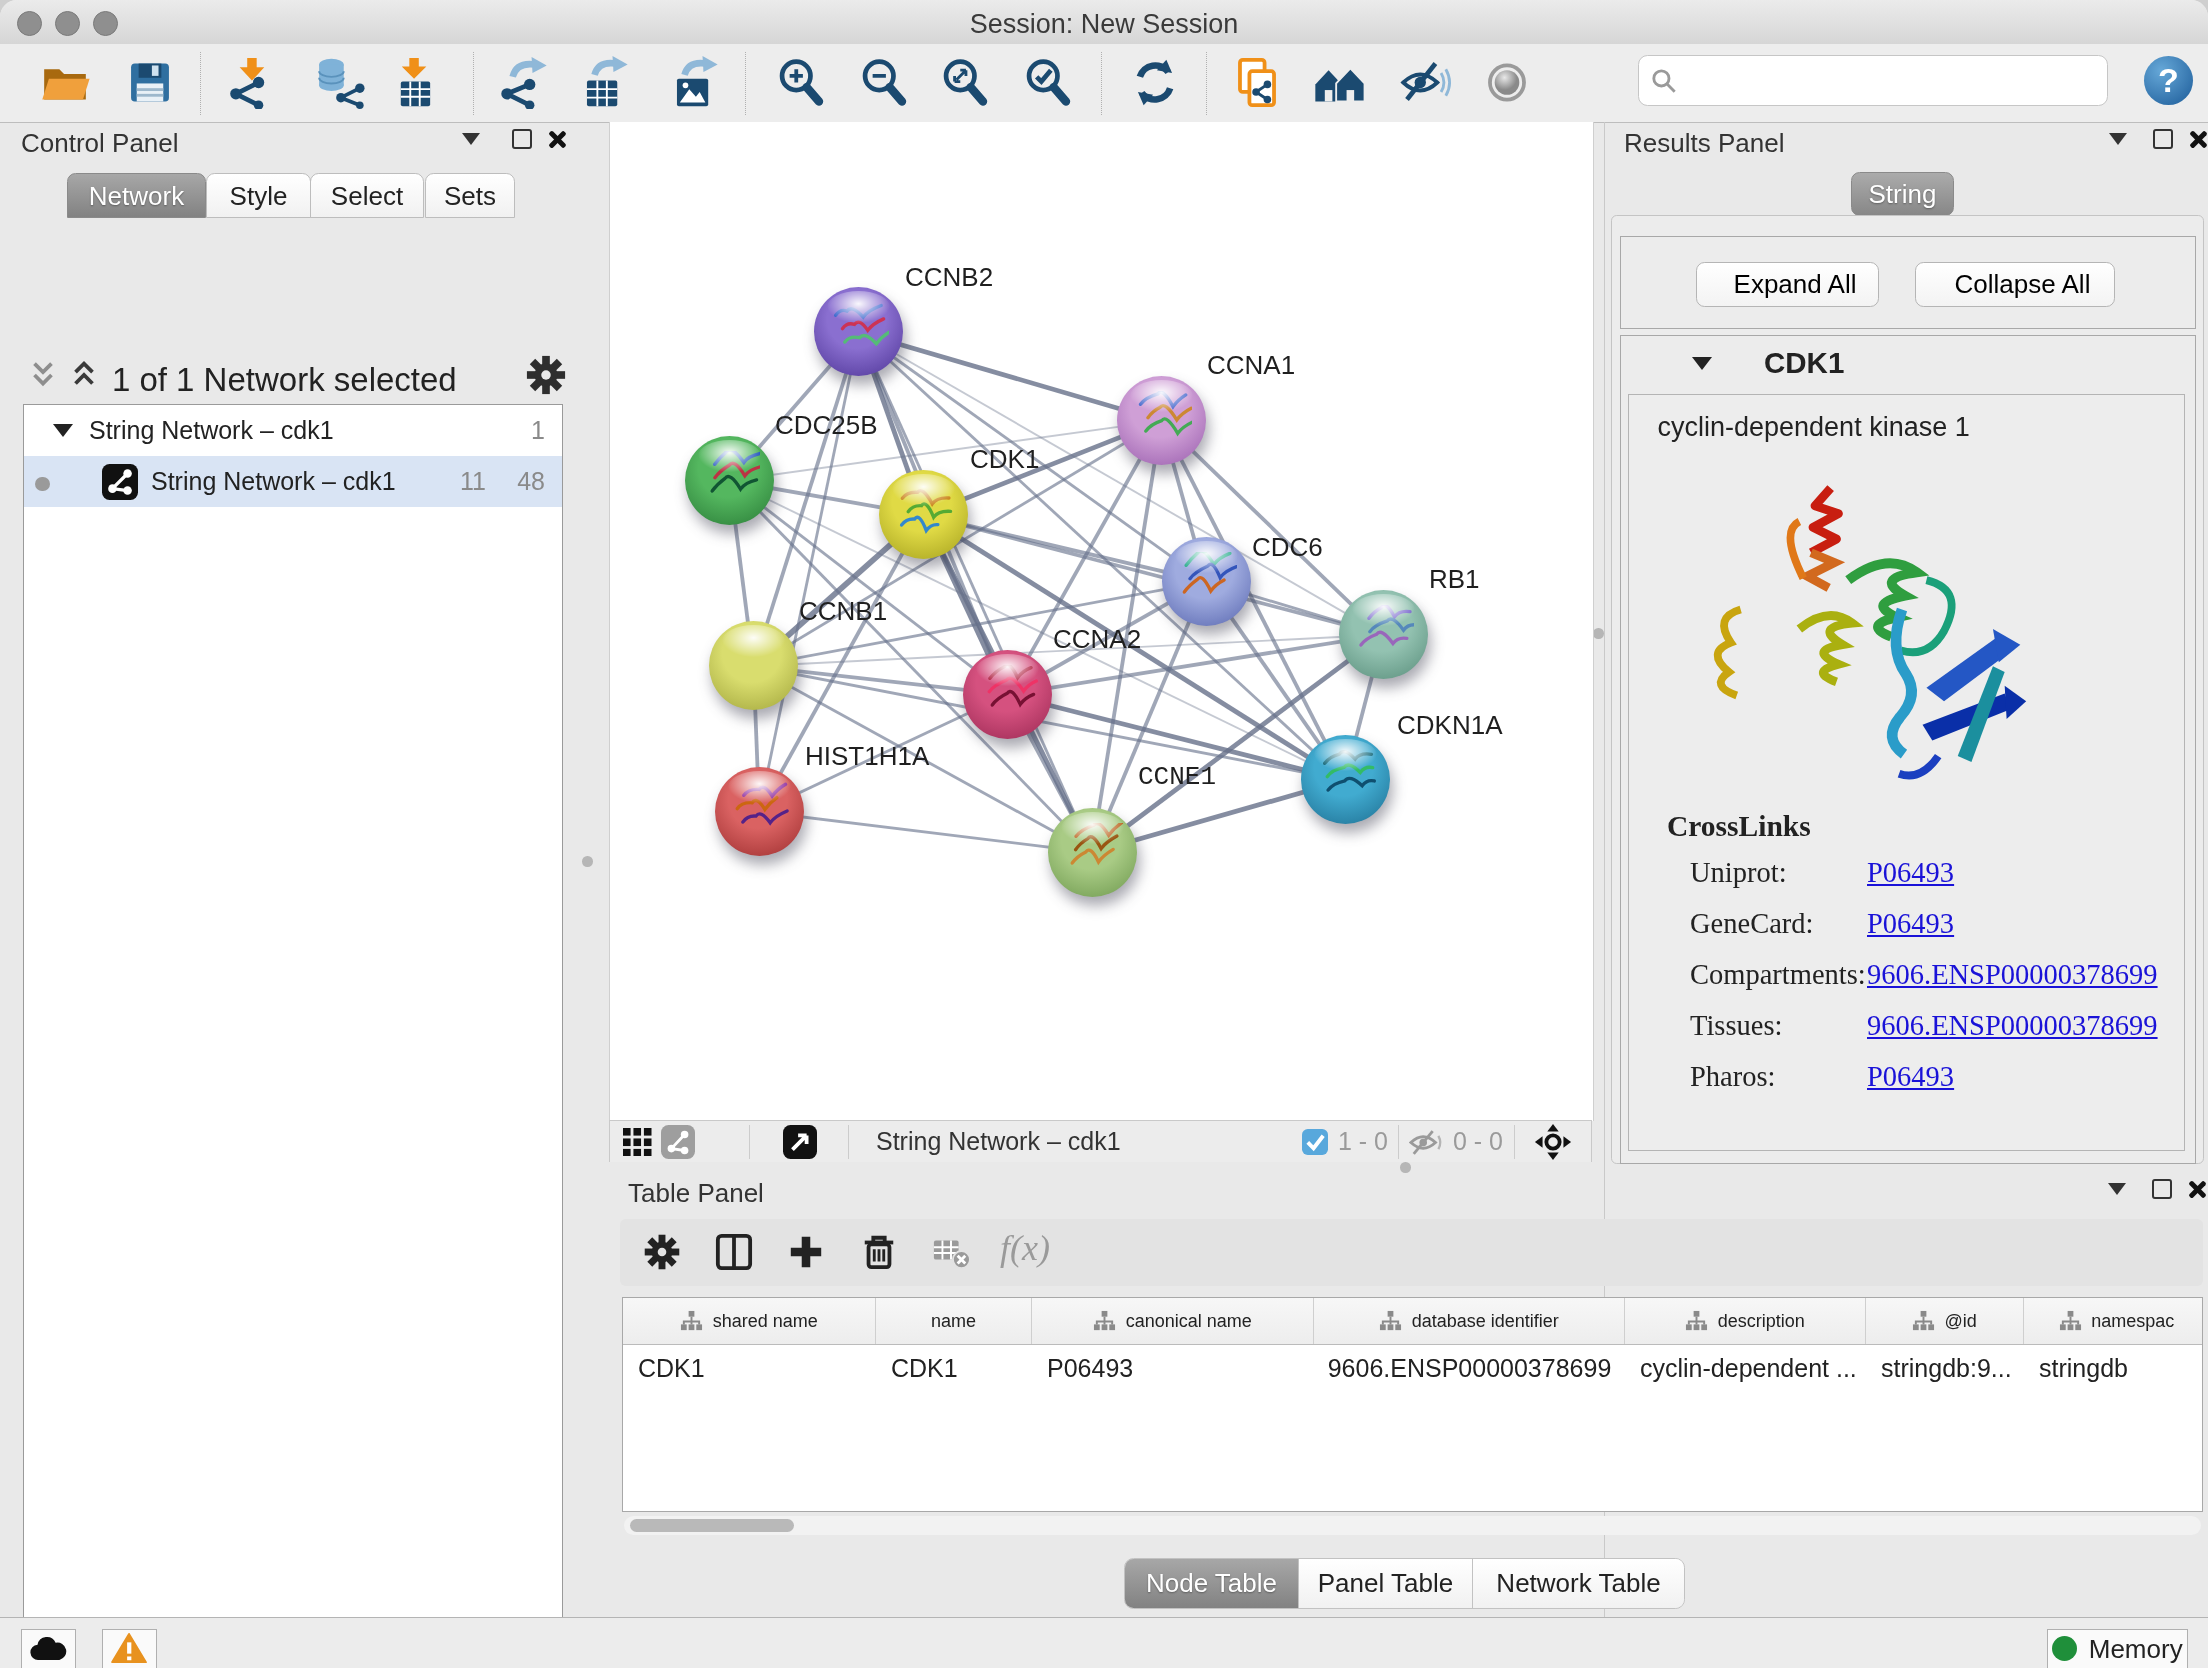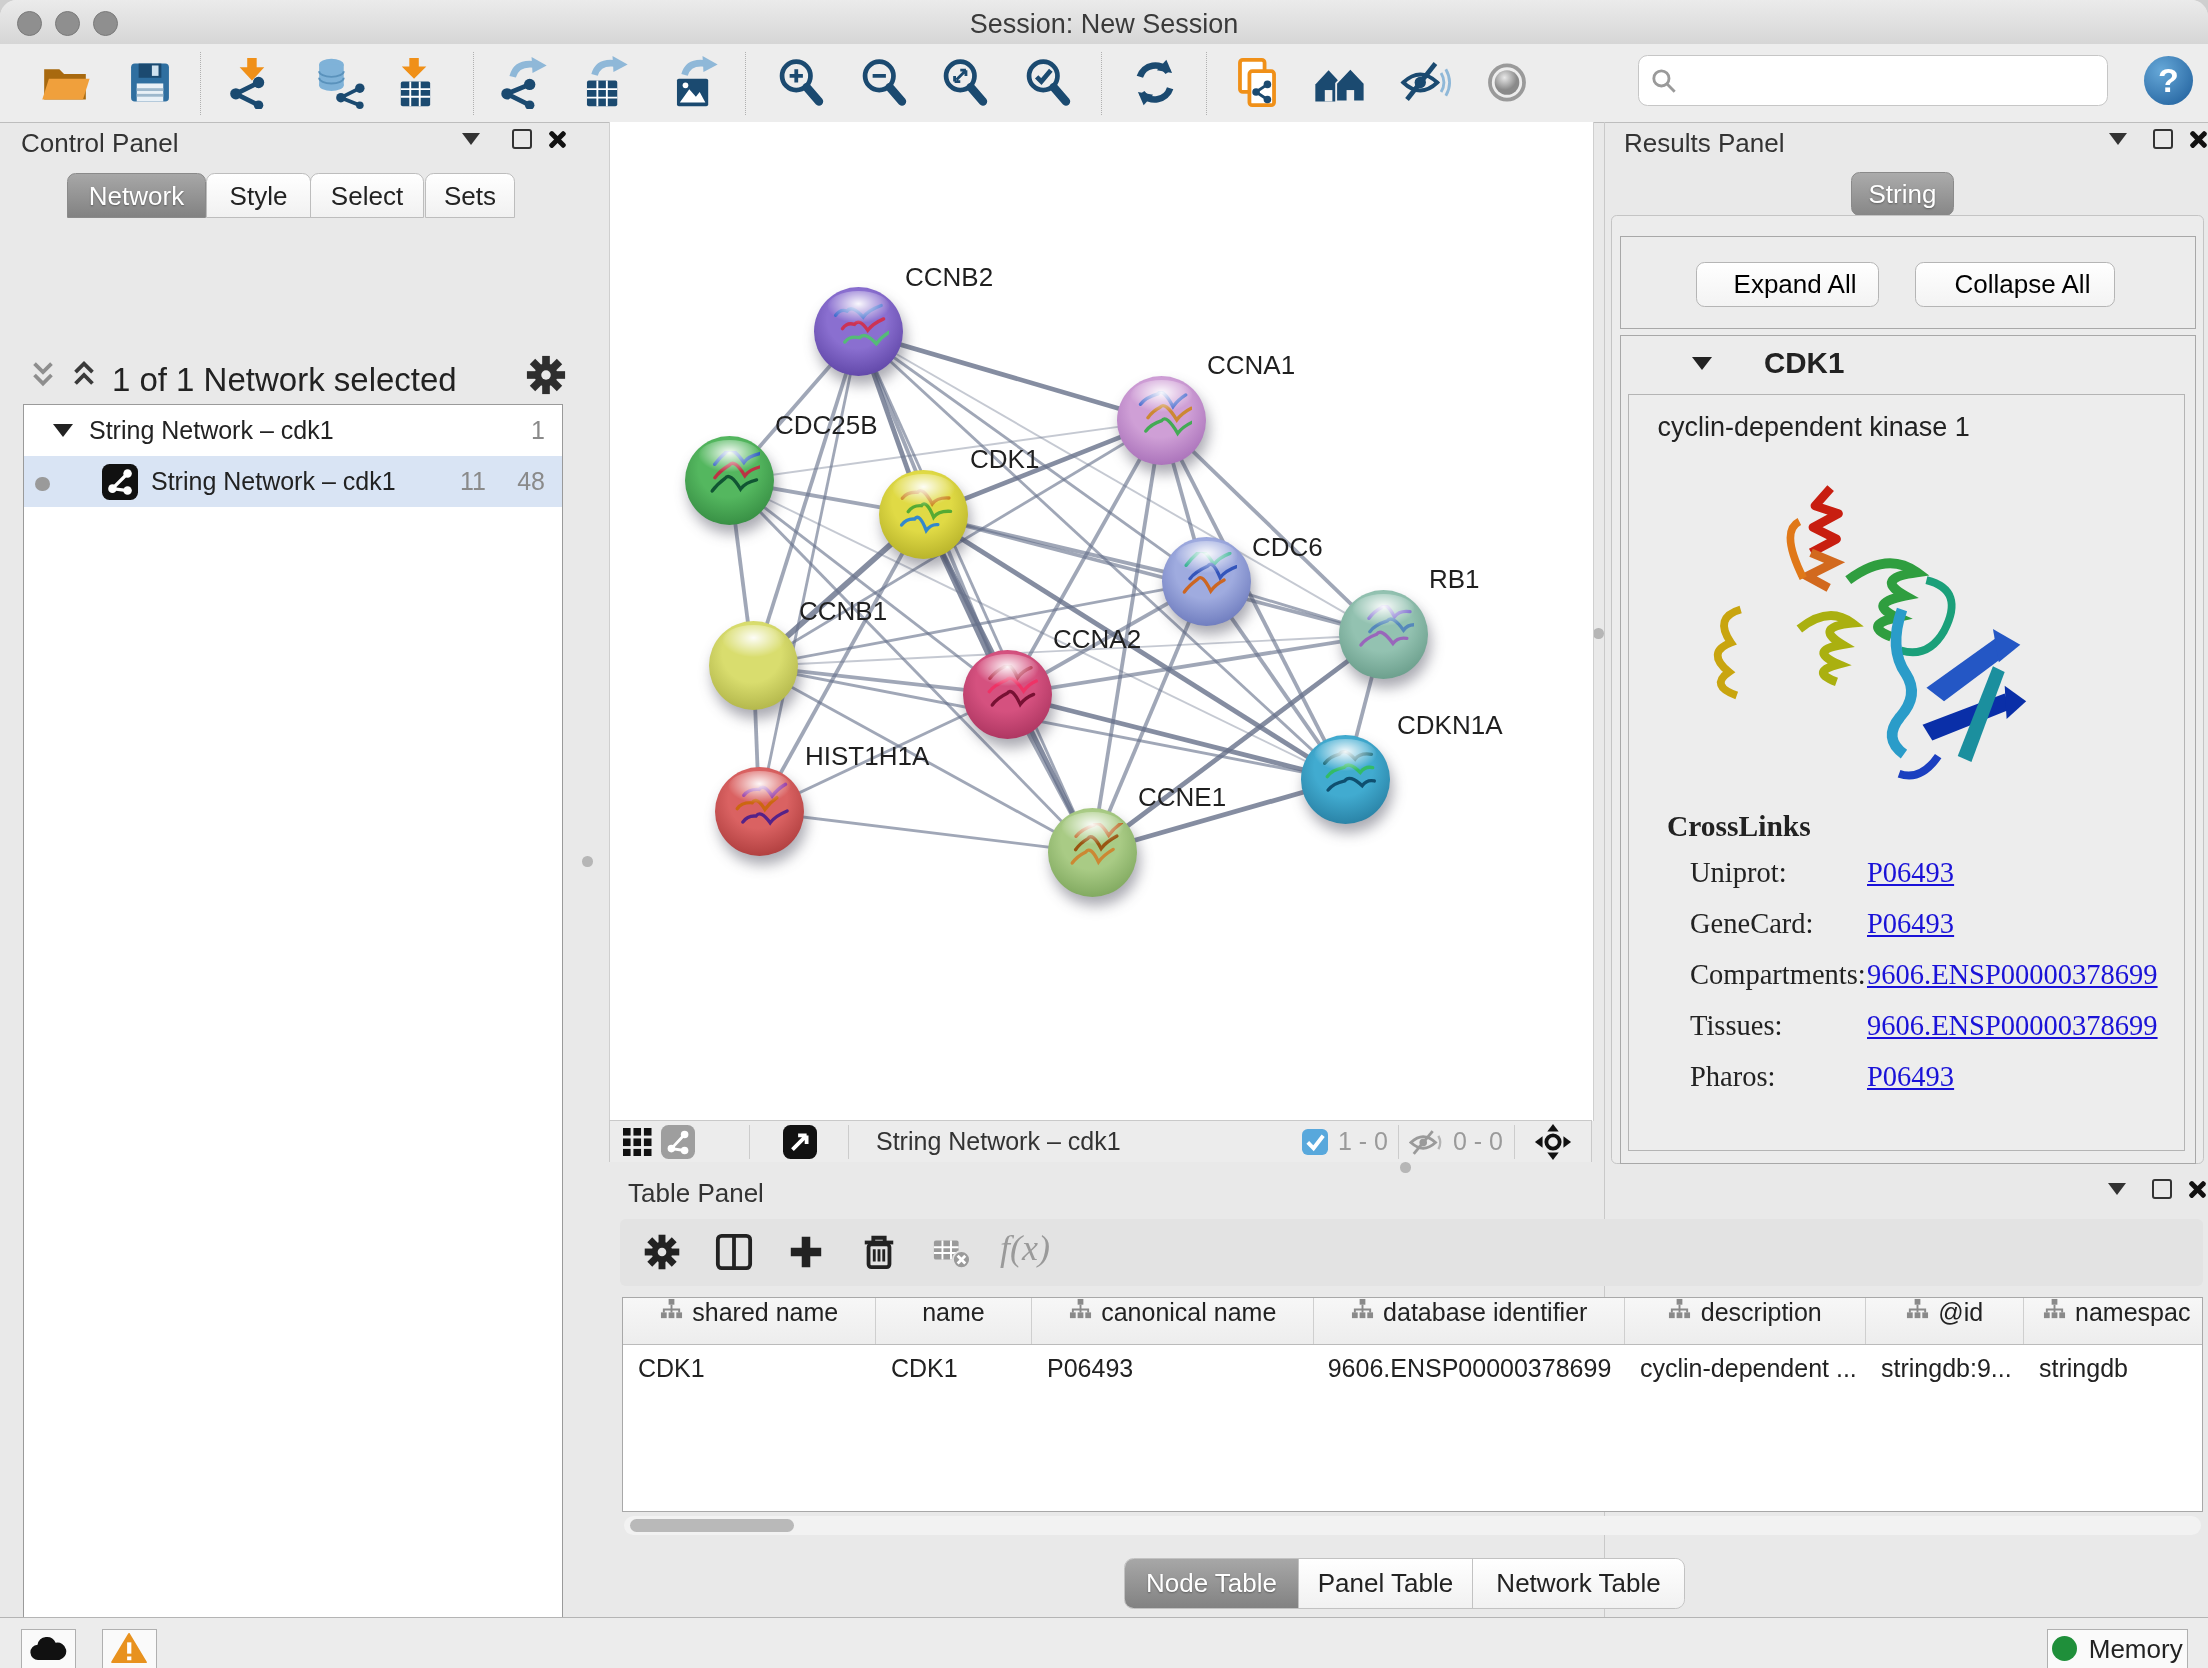--- a/index.html
+++ b/index.html
@@ -57,21 +57,21 @@
   .rp-inner{left:1628px;top:394px;width:557px;height:757px;border:1px solid #b4b4b4;background:#ededed;box-sizing:border-box;}
   .serif{font-family:"Liberation Serif","DejaVu Serif",serif;}
   .cl-row{position:relative;height:51px;font-size:28.5px;}
   .cl-row a{color:#1a12d8;}
   
   .tp-toolbar{left:620px;top:1219px;width:1583px;height:67px;background:#e3e3e3;border-radius:5.7px;}
   .tp-icon{position:absolute;top:14.3px;width:38px;height:38px;transform:translateX(-50%);}
   .tp-icon svg{width:38px;height:38px;}
   .tablebox{left:622px;top:1297px;width:1581px;height:215px;background:#fff;border:1.9px solid #a8a8a8;box-sizing:border-box;overflow:hidden;}
   .thead{display:flex;height:46px;background:linear-gradient(#f7f7f7,#ededed);border-bottom:1.9px solid #bbbbbb;}
-  .th{display:flex;align-items:flex-start;justify-content:center;gap:9.5px;font-size:25px;color:#222;border-right:1px solid #cfcfcf;box-sizing:border-box;flex:0 0 auto;}
+  .th{display:flex;align-items:center;justify-content:center;gap:9.5px;font-size:18px;color:#222;border-right:1px solid #cfcfcf;box-sizing:border-box;flex:0 0 auto;}
   .trow{display:flex;height:46px;}
   .td{font-size:25px;line-height:46px;padding-left:15px;box-sizing:border-box;flex:0 0 auto;overflow:hidden;white-space:nowrap;}
   .td.center{text-align:center;padding-left:0;}
   .hscroll{left:624px;top:1516px;width:1577px;height:19px;background:#f2f2f2;border-radius:9.5px;}
   .hthumb{left:5.7px;top:2.9px;width:164px;height:13.3px;background:#b9b9b9;border-radius:6.7px;}
   .bottom-tabs{left:1124px;top:1558px;height:49px;display:flex;border-radius:9.5px;overflow:hidden;border:1px solid #c2c2c2;}
   .btab{height:49px;line-height:48px;font-size:26px;text-align:center;background:linear-gradient(#ffffff,#f1f1f1);border-right:1px solid #c2c2c2;}
   .btab.sel{background:linear-gradient(#a7a7a7,#828282);color:#fff;text-shadow:0 1px 1.9px rgba(0,0,0,.35);}
   
   .statusbar{left:0;top:1617px;width:100%;height:51px;background:#ececec;border-top:1.9px solid #b4b4b4;box-sizing:border-box;}
@@ -450,21 +450,21 @@
       </div>
       <div class="node-label" style="left: 195px; top: 619px;">HIST1H1A</div>
       <div class="node-sphere" style="left: 438px; top: 686px; background: radial-gradient(circle at 48% 36%, rgb(169, 203, 133), rgb(169, 203, 133) 40%, rgb(111, 154, 79) 96%);">
         <svg width="61" height="61" viewBox="0 0 64 64" style="position: absolute; left: 14.3px; top: 15px;">
           <path d="M14.8,14.0 Q19.8,7.0 33.2,2.4 Q38.2,-4.6 49.0,12.9 Q54.0,5.9 62.6,-0.3" stroke="#bb6622" stroke-width="3.5" fill="none" stroke-linecap="round"></path>
           <path d="M14.2,28.0 Q19.2,21.0 27.1,16.4 Q32.1,9.4 41.1,26.9 Q46.1,19.9 57.6,13.7" stroke="#995511" stroke-width="3.5" fill="none" stroke-linecap="round"></path>
           <path d="M10.7,42.0 Q15.7,35.0 25.0,30.4 Q30.0,23.4 38.3,40.9 Q43.3,33.9 53.7,27.7" stroke="#cc8833" stroke-width="3.5" fill="none" stroke-linecap="round"></path>
         </svg>
         <div class="node-gloss"></div>
       </div>
-      <div class="node-label" style="left: 528px; top: 660px;">CCNE1</div>
+      <div class="node-label" style="left: 528px; top: 640px; font-family: Liberation Mono, monospace;">CCNE1</div>
     </div>
 
   <div class="abs net-footer">
     <span class="abs" style="left:13.3px;top:6.7px">
       <svg width="28.5" height="28.5" viewBox="0 0 30 30">
           <g fill="#111">
             <rect x="0" y="0" width="8" height="8"></rect>
             <rect x="11" y="0" width="8" height="8"></rect>
             <rect x="22" y="0" width="8" height="8"></rect>
             <rect x="0" y="11" width="8" height="8"></rect>

